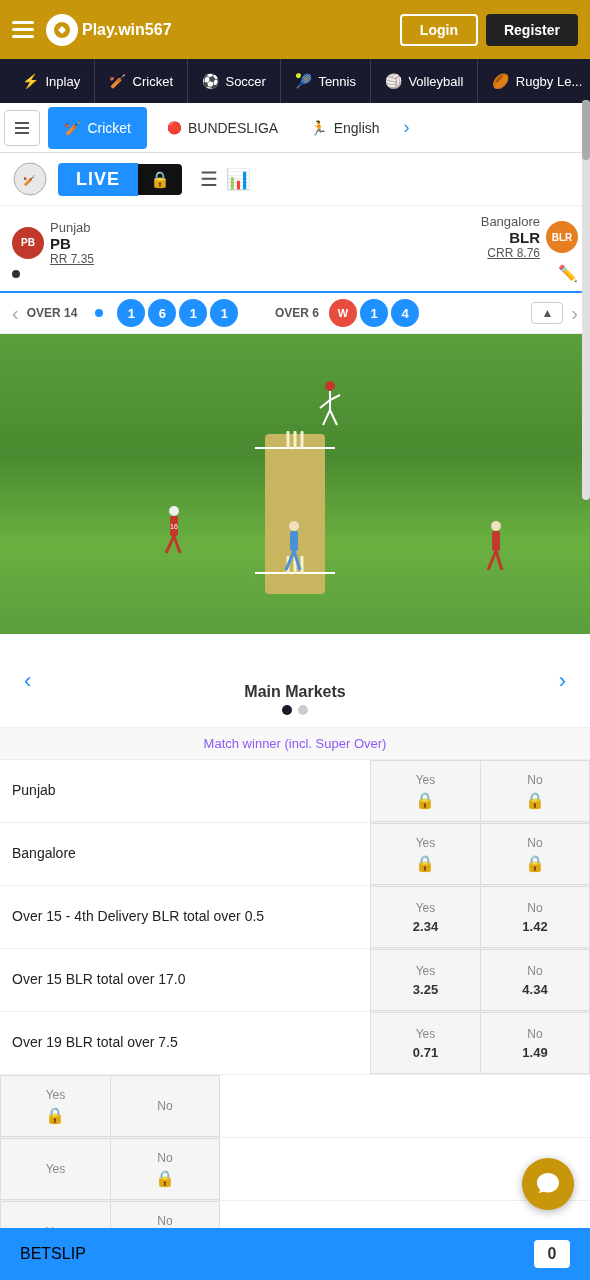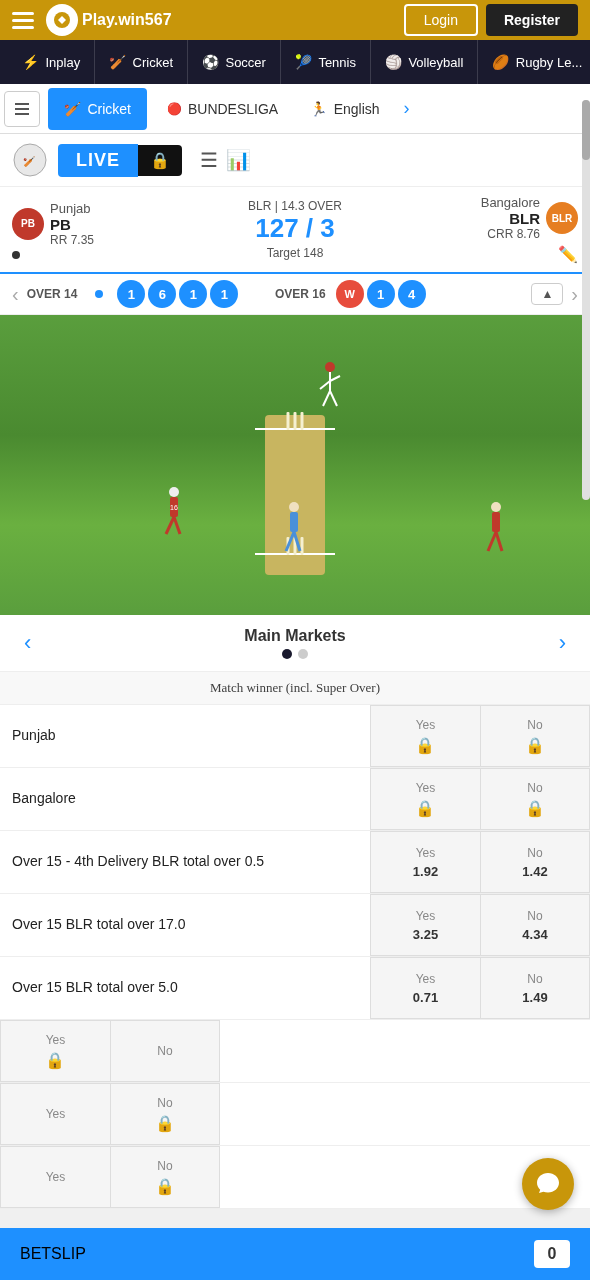--- a/index.html
+++ b/index.html
@@ -6,37 +6,37 @@
     * { margin: 0; padding: 0; box-sizing: border-box; }
     body { width: 590px; font-family: Arial, sans-serif; background: #f0f0f0; overflow-x: hidden; }
 
     
     .header {
       background: #c8960a;
       display: flex;
       align-items: center;
       justify-content: space-between;
       padding: 8px 12px;
-      height: 40px;
+      height: 59px;
     }
     .header-left { display: flex; align-items: center; gap: 12px; }
     .hamburger { display: flex; flex-direction: column; gap: 4px; cursor: pointer; }
     .hamburger span { display: block; width: 22px; height: 3px; background: white; border-radius: 2px; }
     .logo { color: white; font-weight: bold; font-size: 16px; display: flex; align-items: center; gap: 4px; }
     .logo-icon { width: 32px; height: 32px; background: white; border-radius: 50%; display: flex; align-items: center; justify-content: center; }
     .logo-icon svg { width: 20px; height: 20px; }
     .header-buttons { display: flex; gap: 8px; }
     .btn-login {
       border: 2px solid white;
       background: transparent;
       color: white;
       padding: 6px 18px;
       border-radius: 4px;
       font-size: 14px;
-      font-weight: normal;
+      font-weight: bold;
       cursor: pointer;
     }
     .btn-register {
       background: #222;
       color: white;
       padding: 6px 18px;
       border-radius: 4px;
       font-size: 14px;
       font-weight: bold;
       cursor: pointer;
@@ -157,21 +157,21 @@
       display: flex;
       align-items: center;
       padding: 8px 12px;
       border-bottom: 2px solid #1e90ff;
       gap: 6px;
     }
     .team-left { flex: 1; }
     .team-right { flex: 1; text-align: right; }
     .team-name { font-size: 13px; color: #555; }
     .team-abbr { font-size: 15px; font-weight: bold; color: #222; }
-    .team-rr { font-size: 12px; color: #555; }
+    .team-rr { font-size: 12px; color: #555; text-decoration: underline; }
     .score-center { text-align: center; flex: 1.2; }
     .over-info { font-size: 12px; color: #555; }
     .score-main { font-size: 26px; font-weight: bold; color: #1e90ff; }
     .target { font-size: 12px; color: #555; margin-top: 2px; }
     .team-logo { width: 36px; height: 36px; display: inline-flex; align-items: center; justify-content: center; }
 
     
     .overs-row {
       background: white;
       display: flex;
@@ -246,32 +246,31 @@
       display: flex;
       align-items: center;
       padding: 12px 16px;
       border-bottom: 1px solid #eee;
     }
     .markets-nav { font-size: 22px; color: #1e90ff; cursor: pointer; padding: 0 8px; }
     .markets-title { flex: 1; text-align: center; font-size: 16px; font-weight: bold; color: #333; }
     .markets-dots { display: flex; gap: 6px; justify-content: center; align-items: center; margin-top: 4px; }
     .dot-active { width: 10px; height: 10px; border-radius: 50%; background: #1a1a2e; }
     .dot-inactive { width: 10px; height: 10px; border-radius: 50%; background: #ccc; }
-    .markets-title-wrap { flex: 1; text-align: center; }
+    .markets-title-wrap { flex: 1; text-align: center; margin-top: 37px; }
 
     
     .bet-section { background: white; }
     .market-subtitle {
       text-align: center;
       font-size: 13px;
-      color: #404040;
+      color: #8b5cf6;
       padding: 8px;
       background: #f8f8f8;
       border-bottom: 1px solid #eee;
-      font-family: Liberation Serif, serif;
     }
     .bet-row {
       display: flex;
       align-items: center;
       border-bottom: 1px solid #eee;
       min-height: 62px;
     }
     .bet-team {
       flex: 1;
       padding: 8px 12px;
@@ -466,25 +465,20 @@
     <div style="display:flex;align-items:center;gap:6px;">
       <div style="width:32px;height:32px;background:#c0392b;border-radius:50%;display:flex;align-items:center;justify-content:center;font-size:10px;color:white;font-weight:bold;">PB</div>
       <div>
         <div class="team-name">Punjab</div>
         <div class="team-abbr">PB</div>
         <div class="team-rr">RR 7.35</div>
       </div>
     </div>
     <div style="width:8px;height:8px;background:#333;border-radius:50%;margin-top:4px;"></div>
   </div>
-  <div class="score-center">
-    <div class="over-info">BLR | 14.3 OVER</div>
-    <div class="score-main">127 / 3</div>
-    <div class="target">Target 148</div>
-  </div>
   <div class="team-right">
     <div style="display:flex;align-items:center;justify-content:flex-end;gap:6px;">
       <div>
         <div class="team-name">Bangalore</div>
         <div class="team-abbr">BLR</div>
         <div class="team-rr">CRR 8.76</div>
       </div>
       <div style="width:32px;height:32px;background:#e67e22;border-radius:50%;display:flex;align-items:center;justify-content:center;font-size:10px;color:white;font-weight:bold;">BLR</div>
     </div>
     <div style="display:flex;justify-content:flex-end;margin-top:4px;">
@@ -499,21 +493,21 @@
     <span class="over-label">OVER 14</span>
     <div style="width:8px;height:8px;background:#1e90ff;border-radius:50%;"></div>
     <div class="over-group">
       <div class="ball">1</div>
       <div class="ball">6</div>
       <div class="ball">1</div>
       <div class="ball">1</div>
     </div>
   </div>
   <div class="over-section-2">
-    <span class="over-label">OVER 16</span>
+    <span class="over-label">OVER 6</span>
     <div class="over-group">
       <div class="ball wicket">W</div>
       <div class="ball">1</div>
       <div class="ball">4</div>
     </div>
   </div>
   <div class="chevron-up-btn">▲</div>
   <span class="over-nav">›</span>
 </div>
 
@@ -618,21 +612,21 @@
           <span class="lock-icon">🔒</span>
         </div>
       </div>
     </div>
 
     <div class="bet-row">
       <div class="bet-team">Over 15 - 4th Delivery BLR total over 0.5</div>
       <div class="bet-options">
         <div class="bet-btn">
           <span class="bet-label">Yes</span>
-          <span class="bet-value">1.92</span>
+          <span class="bet-value">2.34</span>
         </div>
         <div class="bet-btn">
           <span class="bet-label">No</span>
           <span class="bet-value">1.42</span>
         </div>
       </div>
     </div>
 
     <div class="bet-row">
       <div class="bet-team">Over 15 BLR total over 17.0</div>
@@ -642,21 +636,21 @@
           <span class="bet-value">3.25</span>
         </div>
         <div class="bet-btn">
           <span class="bet-label">No</span>
           <span class="bet-value">4.34</span>
         </div>
       </div>
     </div>
 
     <div class="bet-row">
-      <div class="bet-team">Over 15 BLR total over 5.0</div>
+      <div class="bet-team">Over 19 BLR total over 7.5</div>
       <div class="bet-options">
         <div class="bet-btn">
           <span class="bet-label">Yes</span>
           <span class="bet-value">0.71</span>
         </div>
         <div class="bet-btn">
           <span class="bet-label">No</span>
           <span class="bet-value">1.49</span>
         </div>
       </div>

